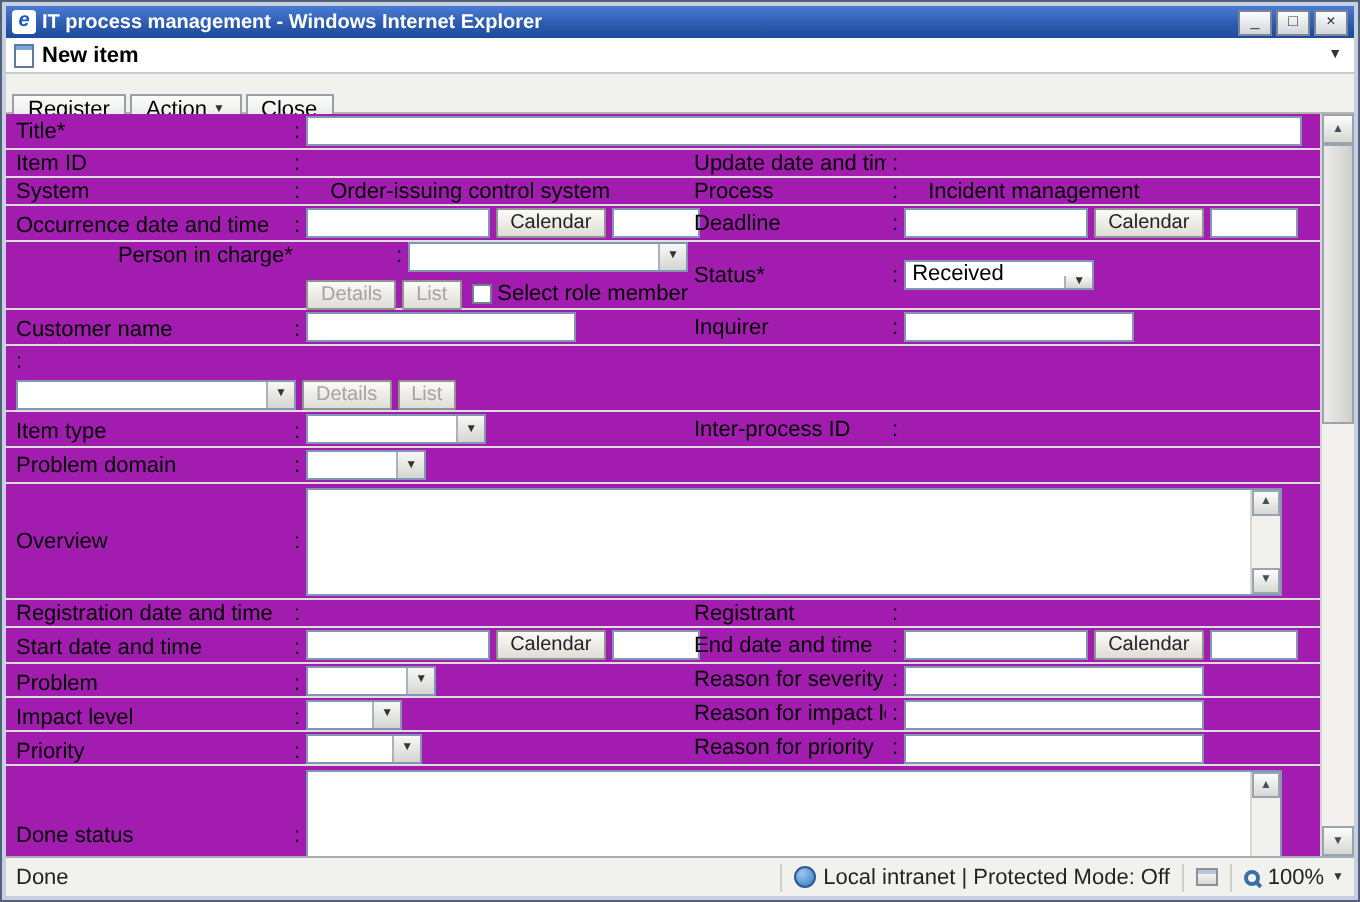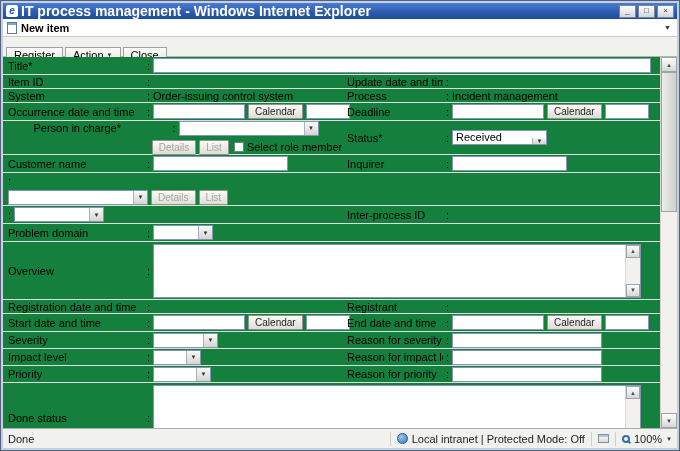--- a/index.html
+++ b/index.html
@@ -4,57 +4,57 @@
 <style>
   *{margin:0;padding:0;box-sizing:border-box;}
   html,body{width:680px;height:451px;overflow:hidden;}
   body{font-family:"Liberation Sans",sans-serif;font-size:11px;color:#000;background:#c6d0de;}
 
   .window{width:680px;height:451px;border:1px solid #53627c;background:#c6d0de;padding:2px;display:flex;flex-direction:column;}
 
   
   .titlebar{height:16px;background:linear-gradient(to bottom,#4a7cd6 0%,#2d5cb0 55%,#1e4a9a 100%);display:flex;align-items:center;padding:0 3px;gap:3px;flex-shrink:0;}
   .ie-icon{width:12px;height:12px;background:#fff;border-radius:2px;color:#1a5bc4;font-weight:bold;font-size:10px;line-height:12px;text-align:center;font-style:italic;flex-shrink:0;}
-  .title-text{color:#fff;font-weight:bold;font-size:14px;flex:1;white-space:nowrap;overflow:hidden;}
+  .title-text{color:#fff;font-weight:bold;font-size:10px;flex:1;white-space:nowrap;overflow:hidden;}
   .win-controls{display:flex;gap:2px;}
   .win-btn{width:17px;height:13px;border:1px solid #7c8494;background:linear-gradient(#fdfdfd,#d2d6dc);font-size:8px;line-height:10px;text-align:center;color:#333;padding:0;cursor:default;}
 
   
   .page-header{height:18px;background:#fff;border-bottom:1px solid #c9c9c9;display:flex;align-items:center;gap:4px;padding:0 4px;flex-shrink:0;}
   .doc-icon{width:10px;height:12px;background:#fff;border:1px solid #5a7ba6;box-shadow:inset 0 2px 0 #7da7d8;flex-shrink:0;}
   .header-title{font-weight:bold;flex:1;}
   .header-caret{font-size:7px;color:#333;padding-right:2px;}
 
   
   .toolbar{height:20px;background:#f1f1ee;border-bottom:1px solid #b6b6b0;display:flex;align-items:center;gap:2px;padding:0 3px;flex-shrink:0;}
   .tbtn{height:16px;border:1px solid #9aa0a8;background:linear-gradient(#fcfcfb,#e4e4df);font-size:11px;padding:0 7px;display:inline-flex;align-items:center;gap:3px;cursor:default;font-family:inherit;margin-top:16px;}
   .tcaret{font-size:6px;color:#333;}
 
   
-  .content{flex:1;min-height:0;display:flex;background:#15803d;}
+  .content{flex:1;min-height:0;display:flex;background:#a21caf;}
   .form{flex:1;min-width:0;overflow:hidden;}
   .vscroll{width:17px;background:#f2f1ed;border-left:1px solid #d5d5d0;display:flex;flex-direction:column;flex-shrink:0;}
   .sb-a{height:15px;background:linear-gradient(#fdfdfd,#d7d7d2);border:1px solid #9aa4b0;font-size:6px;color:#44505c;display:flex;align-items:center;justify-content:center;flex-shrink:0;}
   .sb-th{height:140px;background:linear-gradient(to right,#ececea,#cfcfcb);border:1px solid #9aa4b0;flex-shrink:0;}
   .sb-sp{flex:1;}
 
   
   .fr{display:flex;align-items:center;padding:0 5px;border-bottom:1px solid #dedede;gap:3px;}
   .rA{height:18px;}.rB{height:14px;}.rC{height:34px;}.rD{height:33px;}.rE{height:58px;}.rF{height:17px;}
   .rG{height:70px;border-bottom:none;}
   .col{flex-direction:column;align-items:stretch;justify-content:center;gap:1px;}
   .ln{display:flex;align-items:center;gap:3px;height:16px;}
   .ind{margin-left:142px;}
-  .hl{width:336px;flex-shrink:0;display:flex;align-items:center;gap:3px;}
+  .hl{width:336px;flex-shrink:0;display:flex;align-items:flex-end;gap:3px;}
   .hl.col{display:flex;}
   .hr{flex:1;min-width:0;display:flex;align-items:center;gap:3px;}
   .lb{width:136px;flex-shrink:0;white-space:nowrap;overflow:hidden;}
   .lr{width:96px;flex-shrink:0;white-space:nowrap;overflow:hidden;}
   .cl{flex-shrink:0;}
-  .val{white-space:nowrap;}
+  .val{white-space:nowrap;margin-left:12px;}
 
   .txt{height:15px;border:1px solid #8296b4;font-size:11px;padding:0 2px;font-family:inherit;background:#fff;}
   .grow{flex:1;min-width:0;}
   .mr4{margin-right:4px;}
   .mr14{margin-right:14px;}
   .w92{width:92px;}.w44{width:44px;}.w135{width:135px;}.w115{width:115px;}.w150{width:150px;}
 
   .btn2{height:15px;border:1px solid #8f948f;background:linear-gradient(#fbfaf8,#deddd6);border-radius:1px;font-size:10px;padding:0 6px;font-family:inherit;color:#222;display:inline-flex;align-items:center;cursor:default;}
   .btn2.dis{color:#a3a3a0;}
 
@@ -210,20 +210,21 @@
             <span class="sel-t"></span>
             <span class="sel-a">▼</span>
           </span>
           <button class="btn2 dis">Details</button>
           <button class="btn2 dis">List</button>
         </div>
       </div>
 
       <div class="fr rA">
         <div class="hl">
+          <span class="lb">Item type</span>
           <span class="cl">:</span>
           <span class="sel w90s">
             <span class="sel-t"></span>
             <span class="sel-a">▼</span>
           </span>
         </div>
         <div class="hr">
           <span class="lr">Inter-process ID</span>
           <span class="cl">:</span>
         </div>
@@ -273,21 +274,21 @@
           <span class="lr">End date and time</span>
           <span class="cl">:</span>
           <input class="txt w92" style="">
           <button class="btn2">Calendar</button>
           <input class="txt w44" style="">
         </div>
       </div>
 
       <div class="fr rF">
         <div class="hl">
-          <span class="lb">Severity</span>
+          <span class="lb">Problem</span>
           <span class="cl">:</span>
           <span class="sel w65s">
             <span class="sel-t"></span>
             <span class="sel-a">▼</span>
           </span>
         </div>
         <div class="hr">
           <span class="lr">Reason for severity</span>
           <span class="cl">:</span>
           <input class="txt w150" style="">

